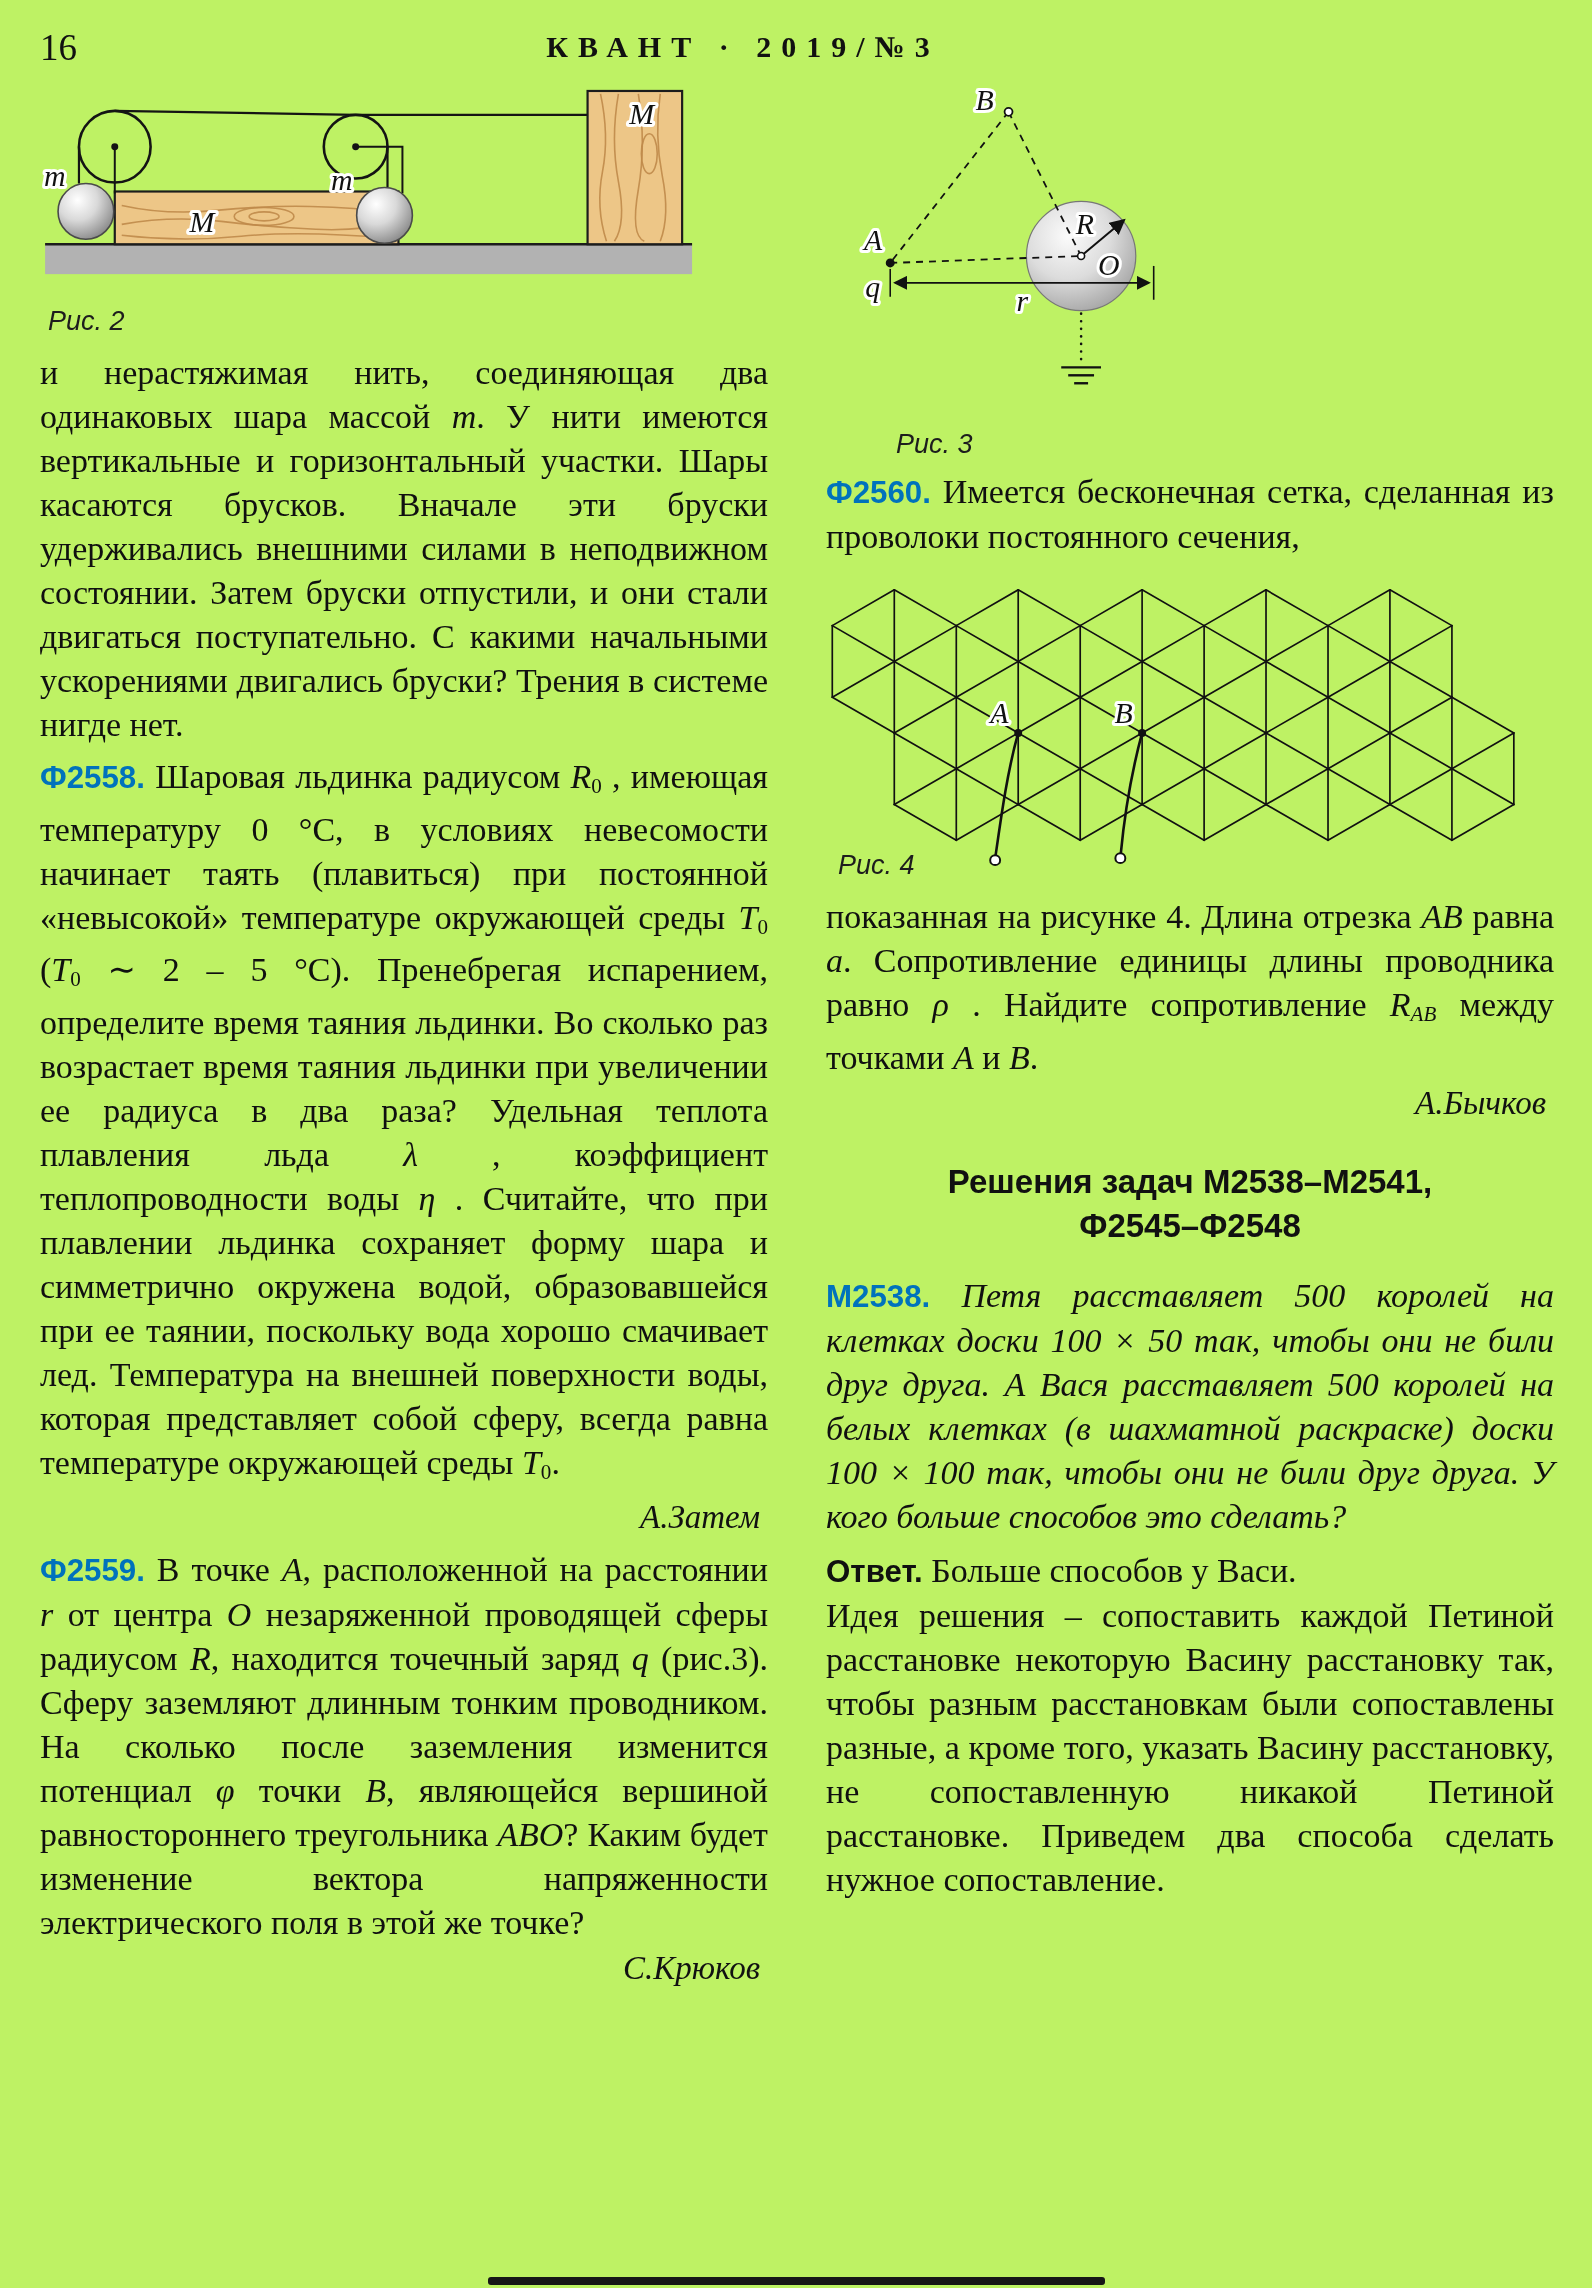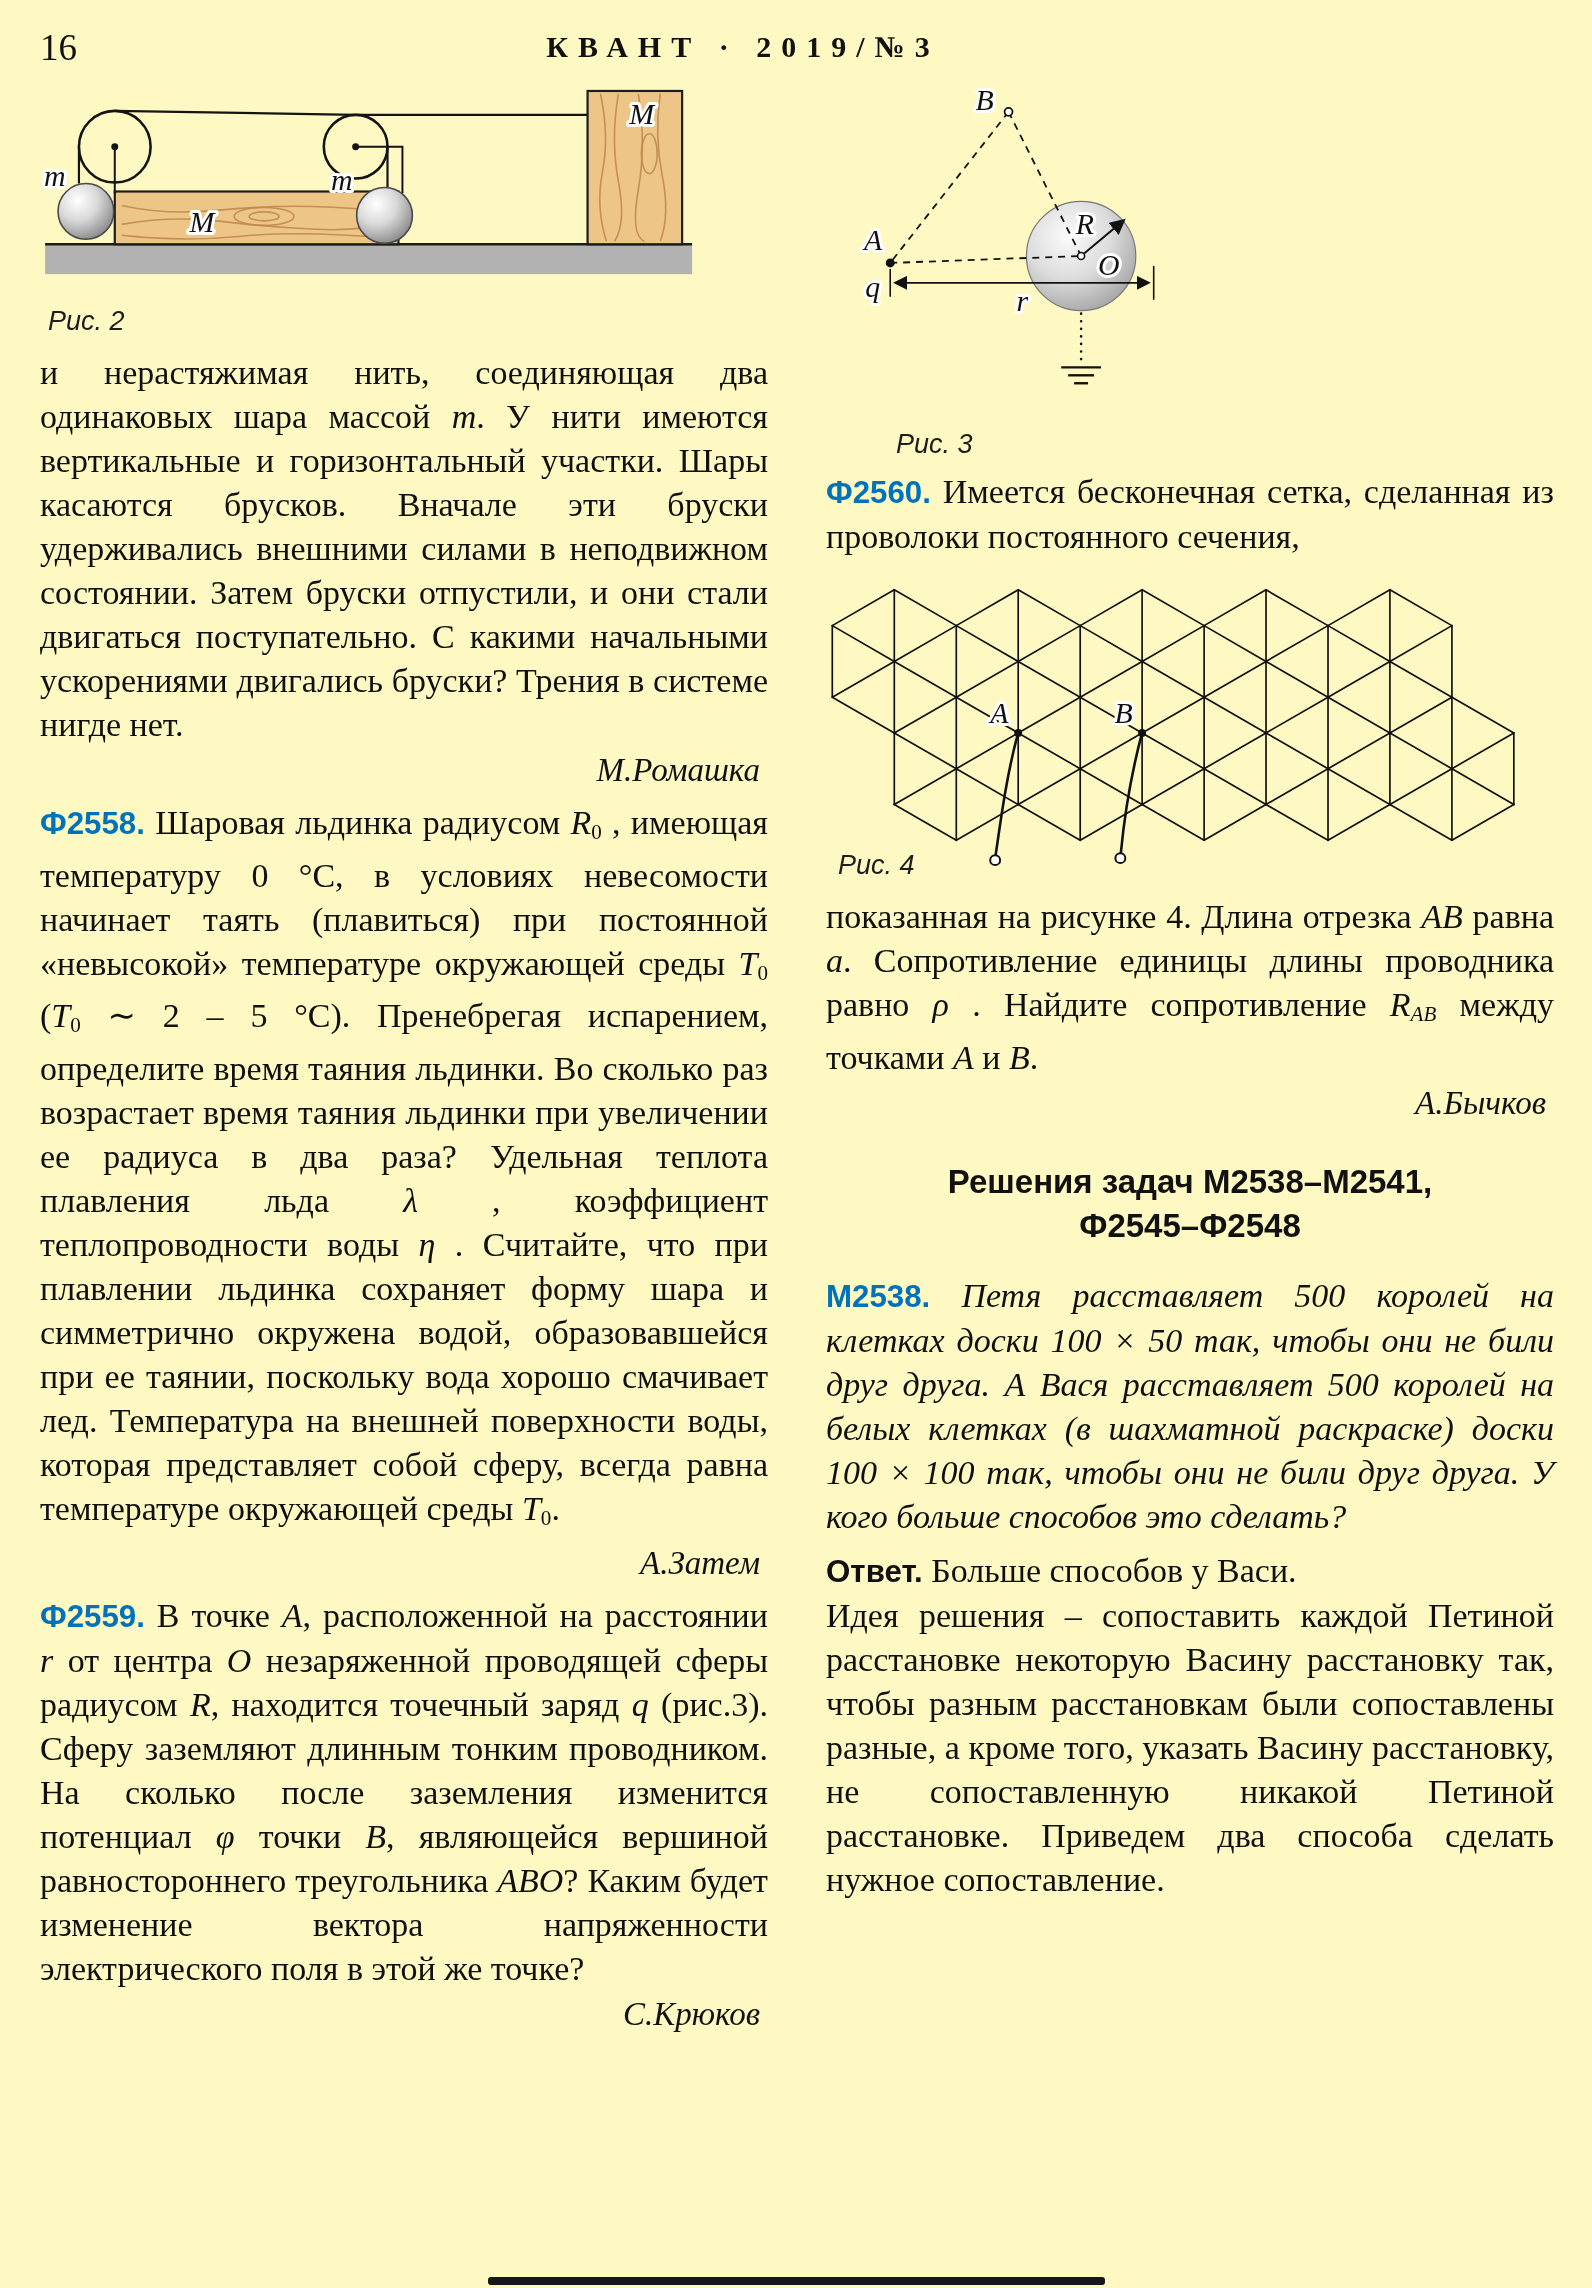--- a/index.html
+++ b/index.html
@@ -1,21 +1,21 @@
 <!DOCTYPE html>
 <html lang="ru" style="--accent-blue: #0072bc;"><head>
 <meta charset="utf-8">
 <style>
   * { margin:0; padding:0; box-sizing:border-box; }
   html, body { background:#ffffff; }
   body {
     width:1592px; height:2289px; position:relative; overflow:hidden;
     font-family:"Liberation Serif", serif; color:#111;
   }
-  .page { position:absolute; inset:0; background:#fef9c3; }
+  .page { position:absolute; inset:0; background:#bef264; }
 
   .header { position:absolute; top:22px; left:40px; right:40px; height:56px; }
   .pagenum { position:absolute; left:0; top:4px; font-size:37px; }
   .title {
     position:absolute; left:0; right:106px; top:8px; text-align:center;
     font-size:30px; font-weight:bold; letter-spacing:10px;
   }
 
   .col { position:absolute; top:84px; width:728px; }
   .col-left  { left:40px; }
@@ -122,21 +122,20 @@
         <circle cx="346" cy="132" r="28" fill="url(#ballG)" stroke="#4a4a4a" stroke-width="1.6"></circle>
         <text class="flab" x="4" y="102">m</text>
         <text class="flab" x="314" y="106" text-anchor="end">m</text>
         <text class="flab" x="150" y="149">M</text>
         <text class="flab" x="592" y="40">M</text>
       </svg>
       <figcaption class="figcaption cap2">Рис. 2</figcaption>
     </figure>
 
     <p class="body"><span>и нерастяжимая нить, соединяющая два одинаковых шара массой </span><span class="s-i">m</span><span>. У нити имеются вертикальные и горизонтальный участки. Шары касаются брусков. Вначале эти бруски удерживались внешними силами в неподвижном состоянии. Затем бруски отпустили, и они стали двигаться поступательно. С какими начальными ускорениями двигались бруски? Трения в системе нигде нет.</span></p>
-    <div class="author">М.Ромашка</div>
 
     <p class="body prob"><span class="s-lbl">Ф2558.</span><span> Шаровая льдинка радиусом </span><span class="s-i">R</span><span class="s-sub">0</span><span> , имеющая температуру 0 °С, в условиях невесомости начинает таять (плавиться) при постоянной «невысокой» температуре окружающей среды </span><span class="s-i">T</span><span class="s-sub">0</span><span> (</span><span class="s-i">T</span><span class="s-sub">0</span><span> ∼ 2 – 5 °С). Пренебрегая испарением, определите время таяния льдинки. Во сколько раз возрастает время таяния льдинки при увеличении ее радиуса в два раза? Удельная теплота плавления льда </span><span class="s-i">λ</span><span> , коэффициент теплопроводности воды </span><span class="s-i">η</span><span> . Считайте, что при плавлении льдинка сохраняет форму шара и симметрично окружена водой, образовавшейся при ее таянии, поскольку вода хорошо смачивает лед. Температура на внешней поверхности воды, которая представляет собой сферу, всегда равна температуре окружающей среды </span><span class="s-i">T</span><span class="s-sub">0</span><span>.</span></p>
     <div class="author">А.Затем</div>
 
     <p class="body prob"><span class="s-lbl">Ф2559.</span><span> В точке </span><span class="s-i">A</span><span>, расположенной на расстоянии </span><span class="s-i">r</span><span> от центра </span><span class="s-i">O</span><span> незаряженной проводящей сферы радиусом </span><span class="s-i">R</span><span>, находится точечный заряд </span><span class="s-i">q</span><span> (рис.3). Сферу заземляют длинным тонким проводником. На сколько после заземления изменится потенциал </span><span class="s-i">φ</span><span> точки </span><span class="s-i">B</span><span>, являющейся вершиной равностороннего треугольника </span><span class="s-i">ABO</span><span>? Каким будет изменение вектора напряженности электрического поля в этой же точке?</span></p>
     <div class="author">С.Крюков</div>
   </div>
 
   <div class="col col-right">
 

